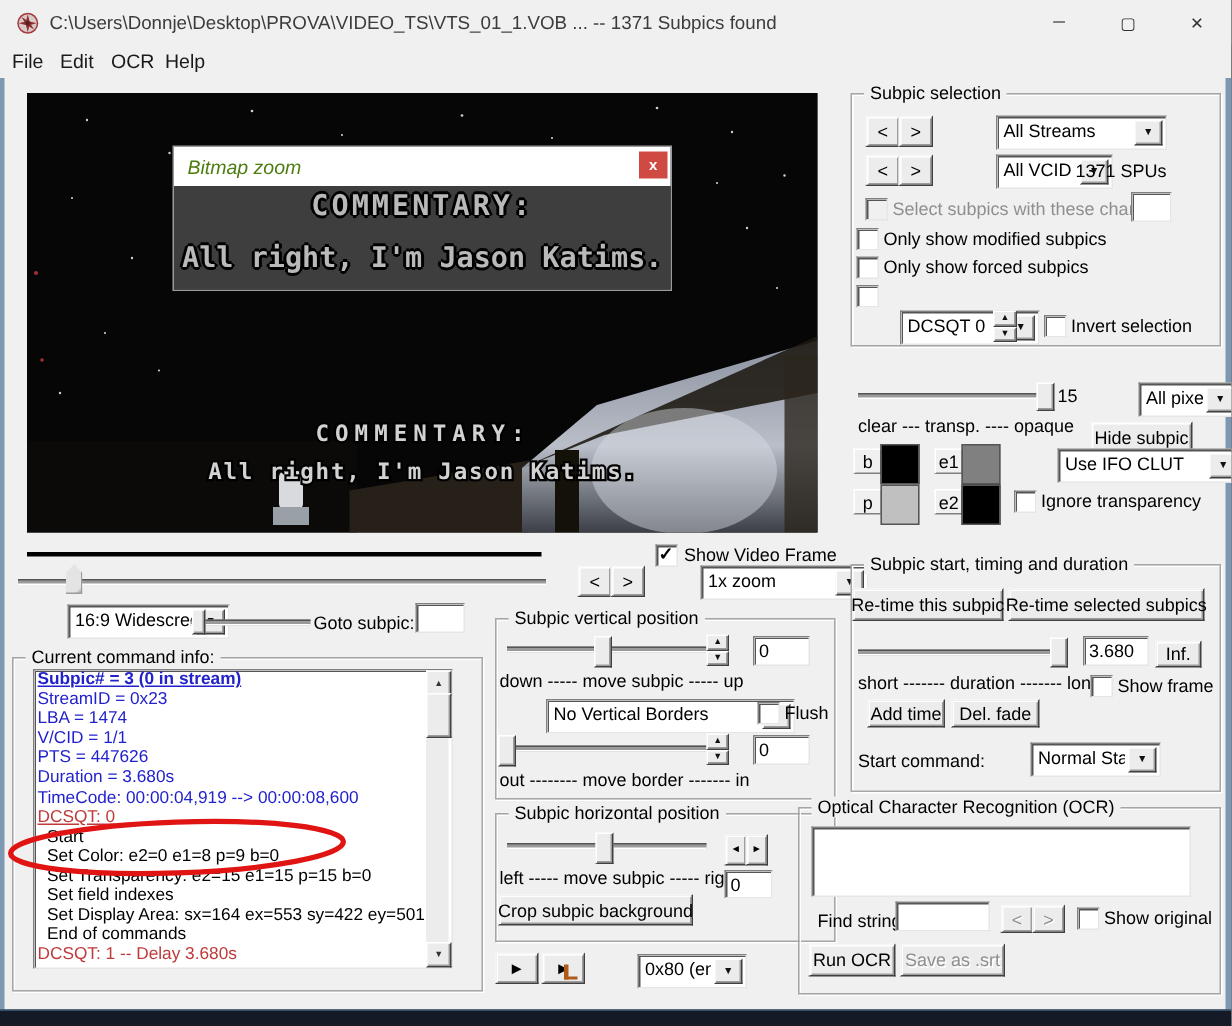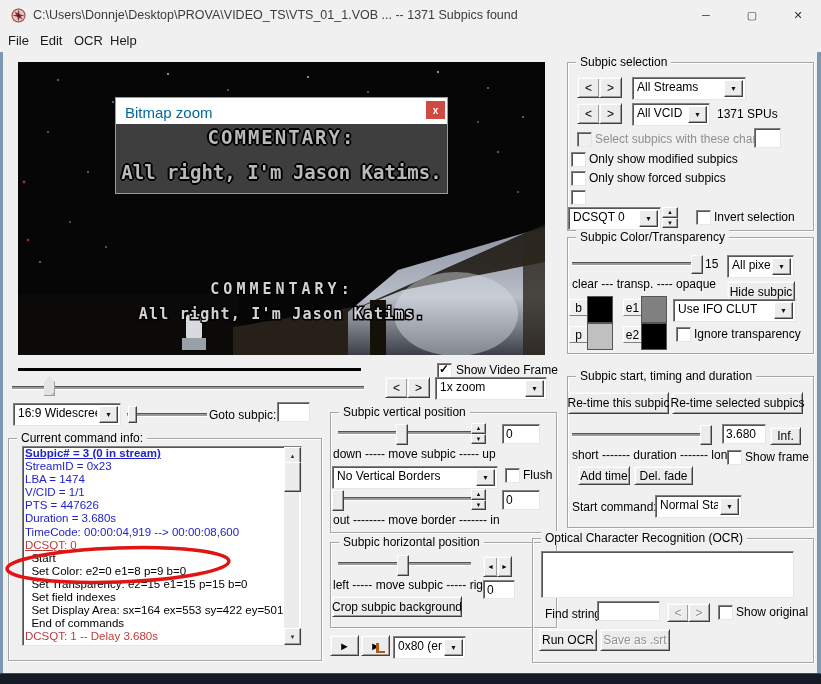--- a/index.html
+++ b/index.html
@@ -11,21 +11,21 @@
   
   .btn{position:absolute;display:flex;align-items:center;justify-content:center;
        background:#ececec;font:12px "Liberation Sans",sans-serif;color:#000;cursor:default;
        border:1px solid;border-color:#f5f5f5 #404040 #404040 #f5f5f5;
        box-shadow:inset 1px 1px 0 #fff, inset -1px -1px 0 #9c9c9c;white-space:nowrap;}
   .btn.disabled{color:#8f8f8f;text-shadow:1px 1px 0 #fff;}
   .edit{position:absolute;background:#fff;font:12px "Liberation Sans",sans-serif;color:#000;
        border:1px solid;border-color:#808080 #e6e6e6 #e6e6e6 #808080;
        box-shadow:inset 1px 1px 0 #555;padding:2px 3px;white-space:nowrap;overflow:hidden;}
   .combo{position:absolute;background:#fff;display:flex;align-items:stretch;
-       border:1px solid;border-color:#808080 #e6e6e6 #e6e6e6 #808080;box-shadow:inset 1px 1px 0 #555;}
+       border:1px solid;border-color:#808080 #e6e6e6 #e6e6e6 #808080;box-shadow:inset 1px 1px 0 #555;margin-left:32px;}
   .combo .txt{flex:1;font:12px "Liberation Sans",sans-serif;padding:2px 0 0 4px;white-space:nowrap;overflow:hidden;}
   .combo .arw{width:17px;margin:2px;background:#ececec;display:flex;align-items:center;justify-content:center;
        font-size:7px;color:#111;border:1px solid;border-color:#fff #404040 #404040 #fff;
        box-shadow:inset -1px -1px 0 #9c9c9c;}
   .cb{position:absolute;width:13px;height:13px;background:#fff;
       border:1px solid;border-color:#808080 #e6e6e6 #e6e6e6 #808080;box-shadow:inset 1px 1px 0 #555;}
   .cb.checked::after{content:"✓";position:absolute;left:1px;top:-2px;font-size:12px;font-weight:bold;color:#000;}
   .cb.disabled{background:#f0f0f0;}
   .group{position:absolute;border:1px solid #a6a6a6;box-shadow:inset 1px 1px 0 #fff, 1px 1px 0 #fff;text-align:center;}
   .glabel{position:absolute;top:-8px;left:8px;background:#f0f0f0;padding:0 4px;
@@ -42,21 +42,21 @@
   
   #titlebar{position:absolute;left:0;top:0;width:821px;height:30px;background:#f0f0f0;}
   #title-text{position:absolute;left:33px;top:8px;font-size:12.5px;color:#3c3c3c;white-space:nowrap;}
   .winbtn{position:absolute;top:0;width:46px;height:30px;display:flex;align-items:center;justify-content:center;
       color:#333;font-size:11px;}
   .menu-item{position:absolute;top:33px;font-size:13px;color:#1a1a1a;}
   
   #video{position:absolute;left:18px;top:62px;width:527px;height:293px;background:#000;}
   #bitmapzoom{position:absolute;left:115px;top:97px;width:333px;height:97px;border:1px solid #9a9a9a;box-sizing:border-box;}
   #bz-title{position:absolute;left:0;top:0;right:0;height:26px;background:#fff;}
-  #bz-title span.t{position:absolute;left:9px;top:6px;font-size:15px;color:#0369a1;}
+  #bz-title span.t{position:absolute;left:9px;top:6px;font-size:13px;color:#4d7c0f;font-style:italic;}
   #bz-close{position:absolute;right:2px;top:3px;width:19px;height:18px;display:flex;align-items:center;
       justify-content:center;color:#fff;font:bold 10px "Liberation Sans",sans-serif;}
   #bz-body{position:absolute;left:0;top:26px;right:0;bottom:0;background:#3e3e3e;overflow:hidden;}
   .bz-line{position:absolute;width:100%;text-align:center;font:bold 19px "DejaVu Sans Mono",monospace;
       color:#b9b9b9;white-space:nowrap;
       text-shadow:-2px 0 0 #000,2px 0 0 #000,0 -2px 0 #000,0 2px 0 #000,-1px -1px 0 #000,1px 1px 0 #000,-1px 1px 0 #000,1px -1px 0 #000;}
   
   #infolist{position:absolute;left:22px;top:446px;width:278px;height:198px;background:#fff;
       border:1px solid;border-color:#808080 #e6e6e6 #e6e6e6 #808080;box-shadow:inset 1px 1px 0 #555;
       font:11.5px "Liberation Sans",sans-serif;overflow:hidden;}
@@ -296,23 +296,20 @@
     <span class="txt">DCSQT 0</span>
     <span class="arw">▼</span>
   </div>
   <div class="spin" style="left:662px;top:207px;width:16px;height:21px">
     <span class="s">▲</span>
     <span class="s">▼</span>
   </div>
   <div class="cb" style="left:696px;top:210px"></div>
   <span class="lbl" style="left:714px;top:210px">Invert selection</span>
 
-  <div class="group" style="left:567px;top:237px;width:245px;height:115px">
-    <span class="glabel">Subpic Color/Transparency</span>
-  </div>
   <div class="track" style="left:572px;top:262px;width:130px"></div>
   <div class="thumb" style="left:691px;top:255px;height:17px"></div>
   <span class="lbl" style="left:705px;top:257px">15</span>
   <div class="combo" style="left:727px;top:255px;width:65px;height:21px">
     <span class="txt">All pixels</span>
     <span class="arw">▼</span>
   </div>
   <span class="lbl" style="left:572px;top:277px">clear --- transp. ---- opaque</span>
   <div class="btn" style="left:727px;top:281px;width:66px;height:20px">Hide subpic</div>
   <div class="swlabel" style="left:569px;top:299px">b</div>

